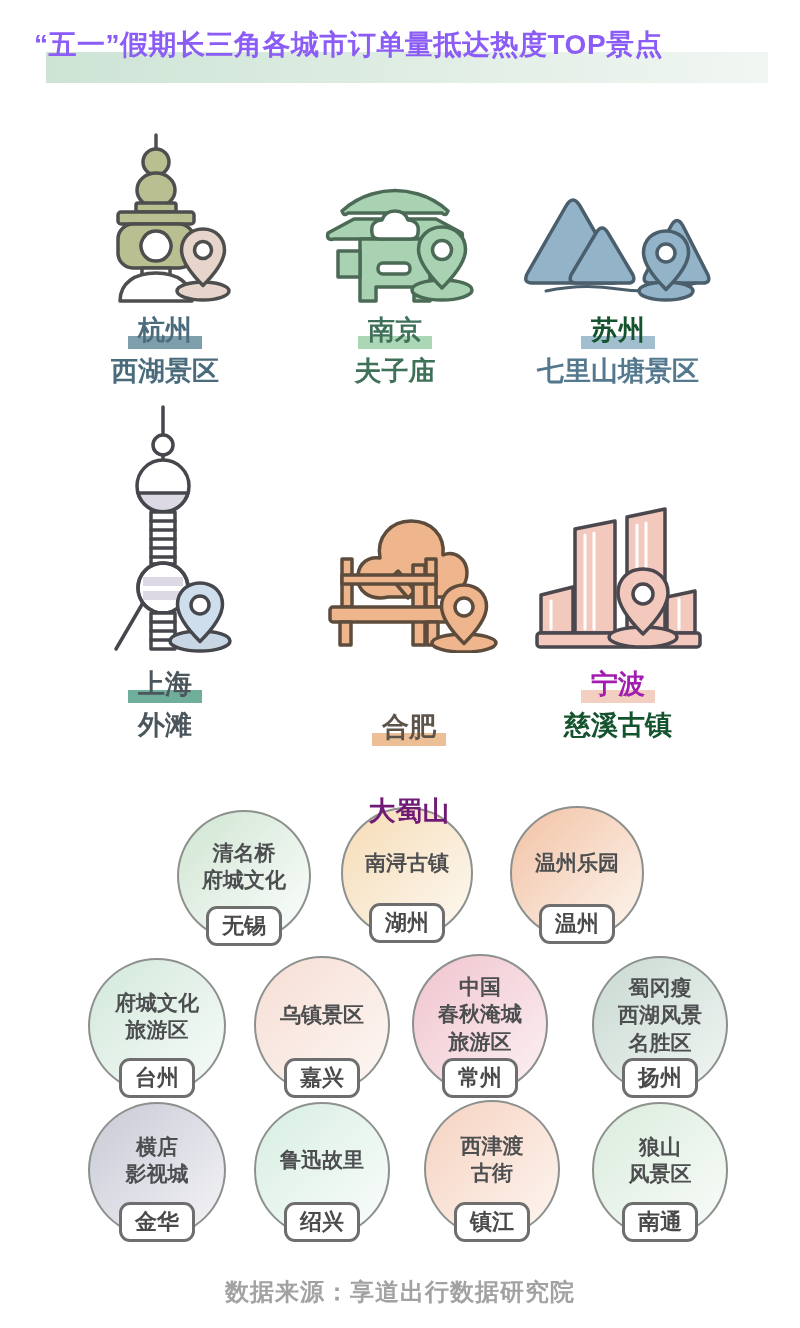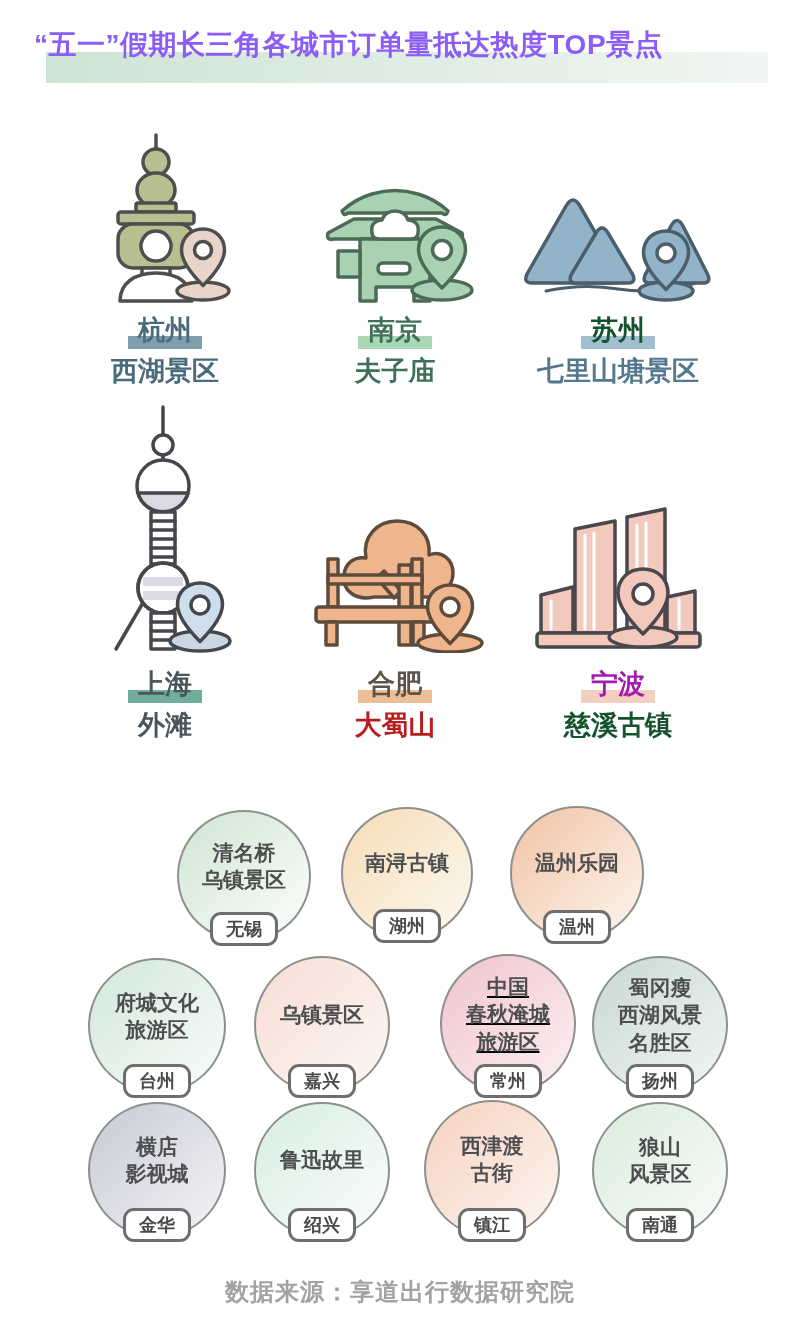--- a/index.html
+++ b/index.html
@@ -18,21 +18,21 @@
   .row2 .city-line{margin-top:16px;}
   .accent-bar{position:absolute;left:-10px;right:-10px;bottom:-3px;height:13px;z-index:0;}
   .city-text{position:relative;z-index:1;}
   .spot-line{font-size:27px;font-weight:bold;margin-top:7px;position:relative;z-index:1;}
 
   .bubble{position:absolute;border:2.5px solid #8d918e;border-radius:50%;
           display:flex;align-items:center;justify-content:center;}
   .bubble-spot{white-space:pre-line;text-align:center;font-size:21px;font-weight:bold;
                color:#4d4e50;line-height:1.3;padding-bottom:20px;}
   .bubble-pill{position:absolute;left:50%;transform:translateX(-50%);bottom:-6px;background:#fff;
-               border:3px solid #6e6e6e;border-radius:11px;padding:2px 13px;font-size:18px;
+               border:3px solid #6e6e6e;border-radius:11px;padding:2px 13px;font-size:22px;
                font-weight:bold;color:#4a4a4a;white-space:nowrap;}
   .footer{position:absolute;left:0;right:0;top:1276px;text-align:center;font-size:24px;
           color:#a2a2a2;font-weight:bold;letter-spacing:1px;}
   svg{display:block;}
 </style>
 </head>
 <body>
 
 <div class="page">
 
@@ -145,21 +145,21 @@
         </g>
       </svg>
     </div>
     <div class="city-line">
       <span class="accent-bar" style="background: rgb(111, 174, 154);"></span>
       <span class="city-text" style="color: rgb(75, 86, 92);">上海</span>
     </div>
     <div class="spot-line" style="color: rgb(75, 86, 92);">外滩</div>
   </div>
 
-  <div class="cell row2" style="left:275px;top:405px;">
+  <div class="cell row2" style="left:289px;top:405px;gap:43px;">
     <div class="icon-box">
       <svg width="190" height="140" viewBox="0 0 190 140" stroke="#5d4c3c" stroke-width="3.5" stroke-linejoin="round" stroke-linecap="round">
         <g fill="#efb68d">
           <path d="M74 84 C56 88 42 78 44 62 C45 50 55 43 66 45 C62 24 77 8 97 8 C117 8 131 22 129 42 C141 37 153 46 153 60 C153 74 141 84 127 84 Z"></path>
           <path d="M84 58 L101 78 L94 85 L77 65 Z"></path>
           <rect x="99" y="52" width="12" height="80"></rect>
           <rect x="28" y="46" width="10" height="48"></rect>
           <rect x="112" y="46" width="10" height="48"></rect>
           <rect x="28" y="62" width="94" height="9"></rect>
           <rect x="16" y="94" width="118" height="15" rx="3"></rect>
@@ -170,21 +170,21 @@
         <g fill="#efb68d">
           <path d="M150 72 c-13 0 -22.5 9 -22.5 21.5 c0 13 14.5 29 22.5 37 c8 -8 22.5 -24 22.5 -37 c0 -12.5 -9.5 -21.5 -22.5 -21.5 z"></path>
           <circle cx="150" cy="94" r="9" fill="#fff"></circle>
         </g>
       </svg>
     </div>
     <div class="city-line">
       <span class="accent-bar" style="background: rgb(237, 191, 151);"></span>
       <span class="city-text" style="color: rgb(92, 84, 75);">合肥</span>
     </div>
-    <div class="spot-line" style="color: #b91c1c; font-family: Liberation Serif, serif;">大蜀山</div>
+    <div class="spot-line" style="color: #701a75; font-family: Liberation Serif, serif;">大蜀山</div>
   </div>
 
   <div class="cell row2" style="left:498px;top:405px;">
     <div class="icon-box">
       <svg width="175" height="150" viewBox="0 0 175 150" stroke="#4b474e" stroke-width="3.5" stroke-linejoin="round" stroke-linecap="round">
         <g fill="#f2c9bc">
           <path d="M10 130 V92 L42 84 V130 Z"></path>
           <path d="M44 130 V26 L84 18 V130 Z"></path>
           <path d="M96 130 V14 L134 6 V130 Z"></path>
           <path d="M136 130 V94 L164 88 V130 Z"></path>
@@ -204,42 +204,42 @@
     </div>
     <div class="city-line">
       <span class="accent-bar" style="background: rgb(242, 207, 192);"></span>
       <span class="city-text" style="color: #a21caf;">宁波</span>
     </div>
     <div class="spot-line" style="color: #14532d;">慈溪古镇</div>
   </div>
 
   <div class="bubble" style="left: 177px; top: 810px; width: 130px; height: 128px; background: linear-gradient(135deg, rgb(207, 229, 210), rgb(253, 254, 253));">
     <div class="bubble-spot">清名桥
-乌镇景区</div>
+府城文化</div>
     <div class="bubble-pill">无锡</div>
   </div>
   <div class="bubble" style="left: 341px; top: 807px; width: 128px; height: 128px; background: linear-gradient(135deg, rgb(246, 220, 182), rgb(253, 249, 242));">
     <div class="bubble-spot">南浔古镇</div>
     <div class="bubble-pill">湖州</div>
   </div>
   <div class="bubble" style="left: 510px; top: 806px; width: 130px; height: 130px; background: linear-gradient(135deg, rgb(242, 194, 164), rgb(253, 246, 240));">
     <div class="bubble-spot">温州乐园</div>
     <div class="bubble-pill">温州</div>
   </div>
 
   <div class="bubble" style="left: 88px; top: 958px; width: 134px; height: 132px; background: linear-gradient(135deg, rgb(210, 232, 219), rgb(248, 252, 250));">
     <div class="bubble-spot">府城文化
 旅游区</div>
     <div class="bubble-pill">台州</div>
   </div>
   <div class="bubble" style="left: 254px; top: 956px; width: 132px; height: 134px; background: linear-gradient(135deg, rgb(246, 222, 212), rgb(253, 247, 244));">
     <div class="bubble-spot">乌镇景区</div>
     <div class="bubble-pill">嘉兴</div>
   </div>
-  <div class="bubble" style="left: 440px; top: 954px; width: 132px; height: 136px; background: linear-gradient(135deg, rgb(240, 196, 206), rgb(252, 241, 243)); text-decoration: underline;">
+  <div class="bubble" style="left: 412px; top: 954px; width: 132px; height: 136px; background: linear-gradient(135deg, rgb(240, 196, 206), rgb(252, 241, 243));">
     <div class="bubble-spot">中国
 春秋淹城
 旅游区</div>
     <div class="bubble-pill">常州</div>
   </div>
   <div class="bubble" style="left: 88px; top: 1102px; width: 134px; height: 132px; background: linear-gradient(135deg, rgb(200, 202, 213), rgb(244, 244, 247));">
     <div class="bubble-spot">横店
 影视城</div>
     <div class="bubble-pill">金华</div>
   </div>

